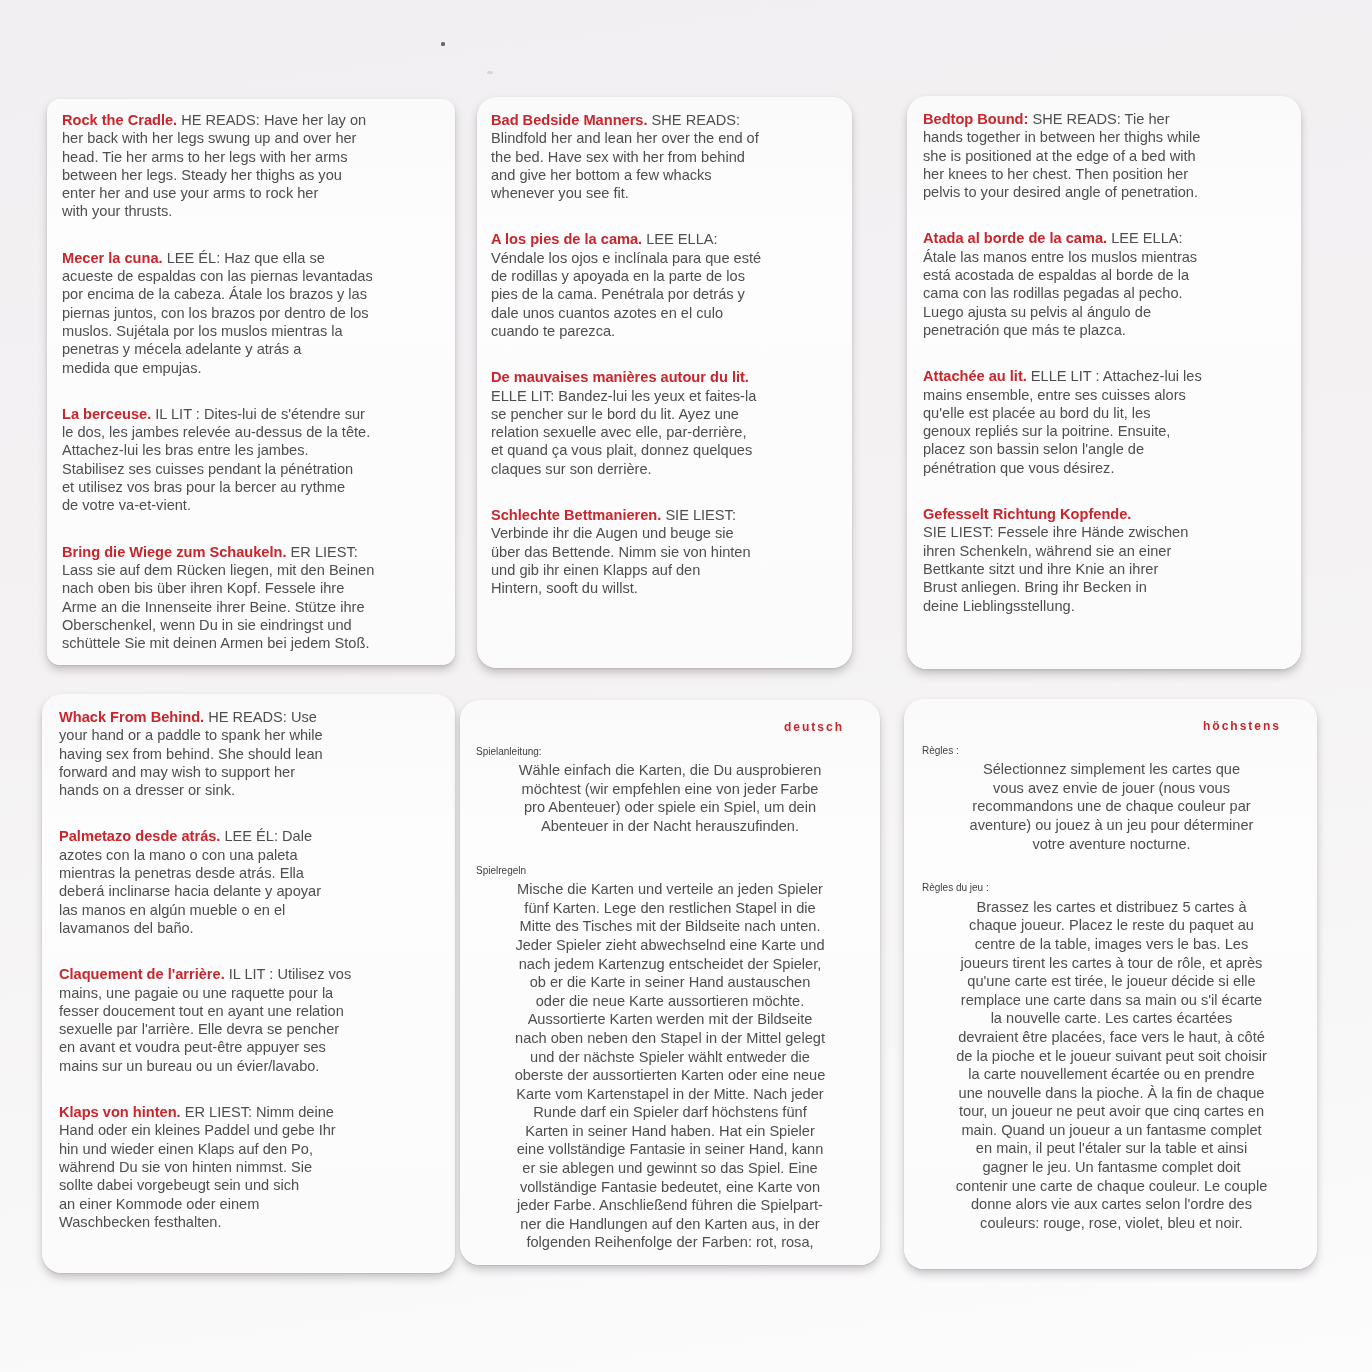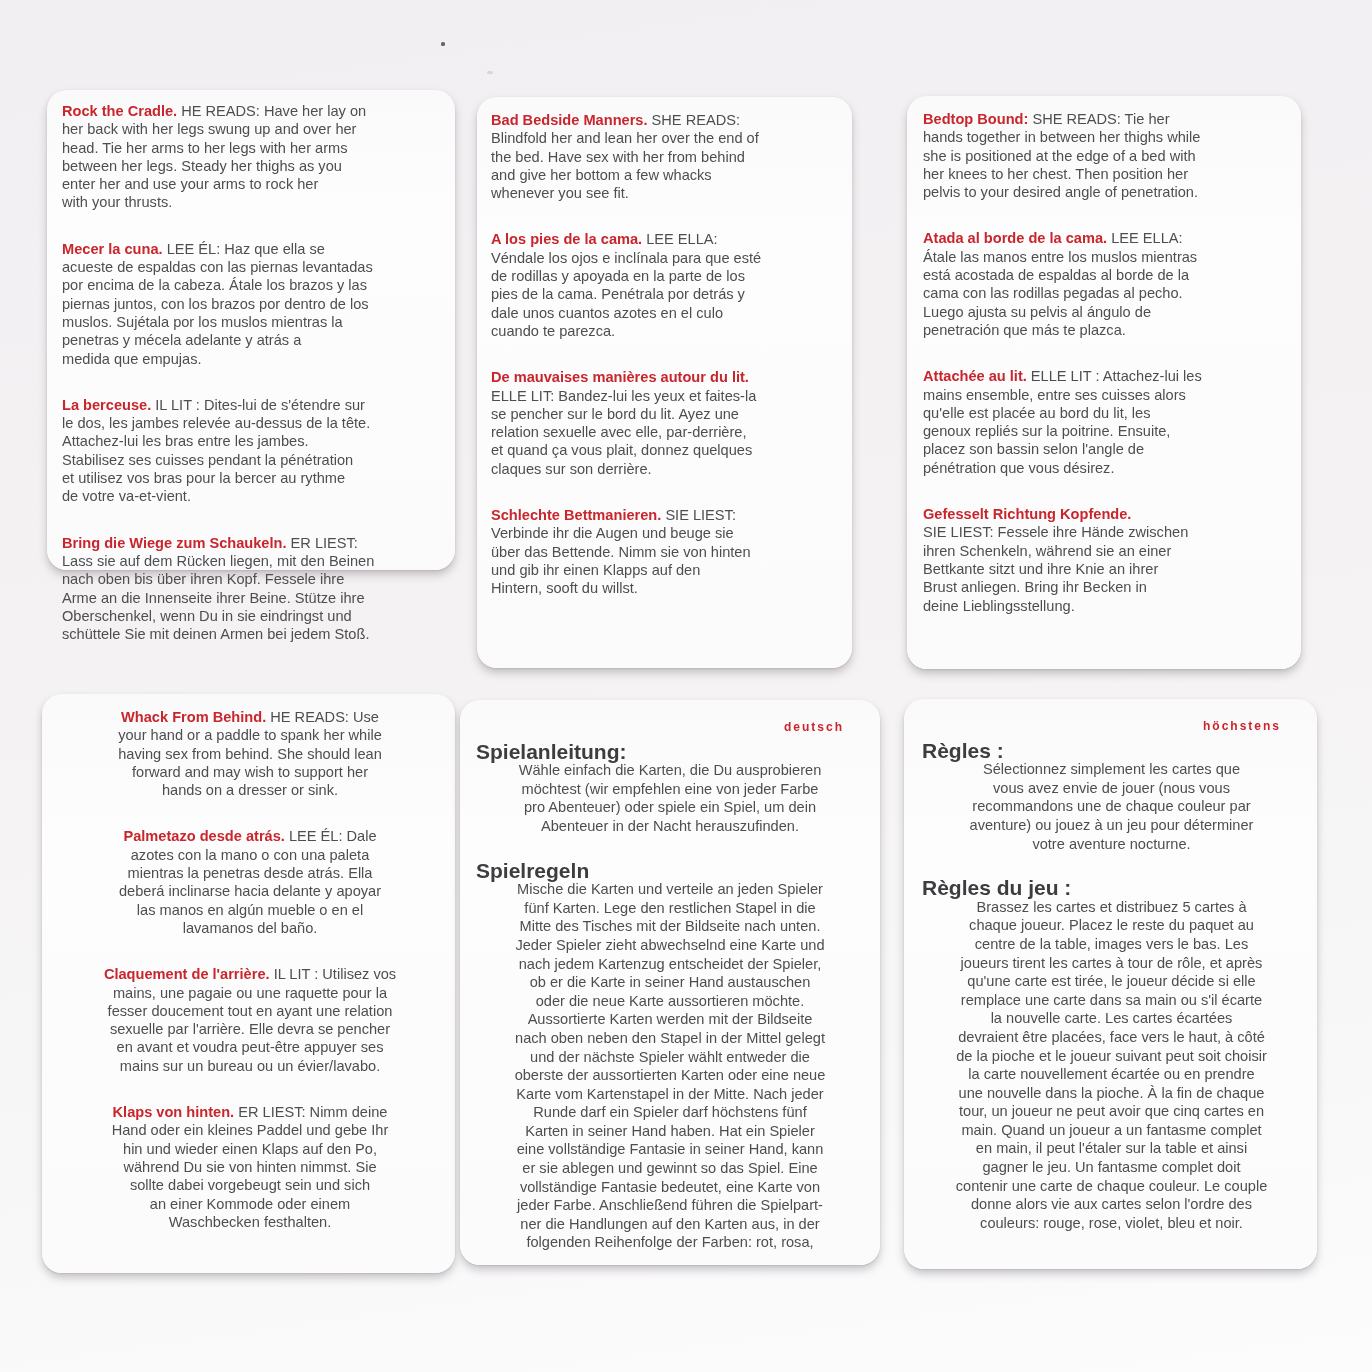--- a/index.html
+++ b/index.html
@@ -27,27 +27,27 @@
   .hd{color:#c8262c;font-weight:bold;}
   .bd{color:#4e4d50;}
   
   .rcard{font-size:14.6px;line-height:18.6px;}
   .lang{
     font-weight:bold;font-size:12px;letter-spacing:2px;
     color:#c8262c;text-align:right;margin:10px 20px 6px 0;
   }
   .rsec{margin:0 0 26px 0;}
   .rsec:last-child{margin-bottom:0;}
-  .rhd{font-weight:bold;color:#3d3c3f;font-size:21px;}
+  .rhd{font-weight:normal;color:#3d3c3f;font-size:10px;}
   .rbd{white-space:pre-line;color:#4e4d50;text-align:center;}
   
-  .c1{left:47px;top:90px;width:408px;height:480px;padding:12px 14px 0 15px;}
+  .c1{left:47px;top:99px;width:408px;height:566px;padding:12px 14px 0 15px;border-radius:13px;}
   .c2{left:477px;top:97px;width:375px;height:571px;padding:14px 14px 0 14px;}
   .c3{left:907px;top:96px;width:394px;height:573px;padding:14px 14px 0 16px;}
-  .c4{left:42px;top:694px;width:413px;height:579px;padding:14px 14px 0 17px;text-align:center;}
+  .c4{left:42px;top:694px;width:413px;height:579px;padding:14px 14px 0 17px;}
   .c5{left:460px;top:700px;width:420px;height:565px;padding:8px 16px 0 16px;}
   .c6{left:904px;top:699px;width:413px;height:570px;padding:8px 16px 0 18px;}
   .speck{
     position:absolute;left:441px;top:42px;width:4px;height:4px;
     background:#4f4d4e;border-radius:1.5px;opacity:.85;
   }
   .smudge{
     position:absolute;left:487px;top:71px;width:6px;height:3px;
     background:#d9d6d7;border-radius:2px;
   }

